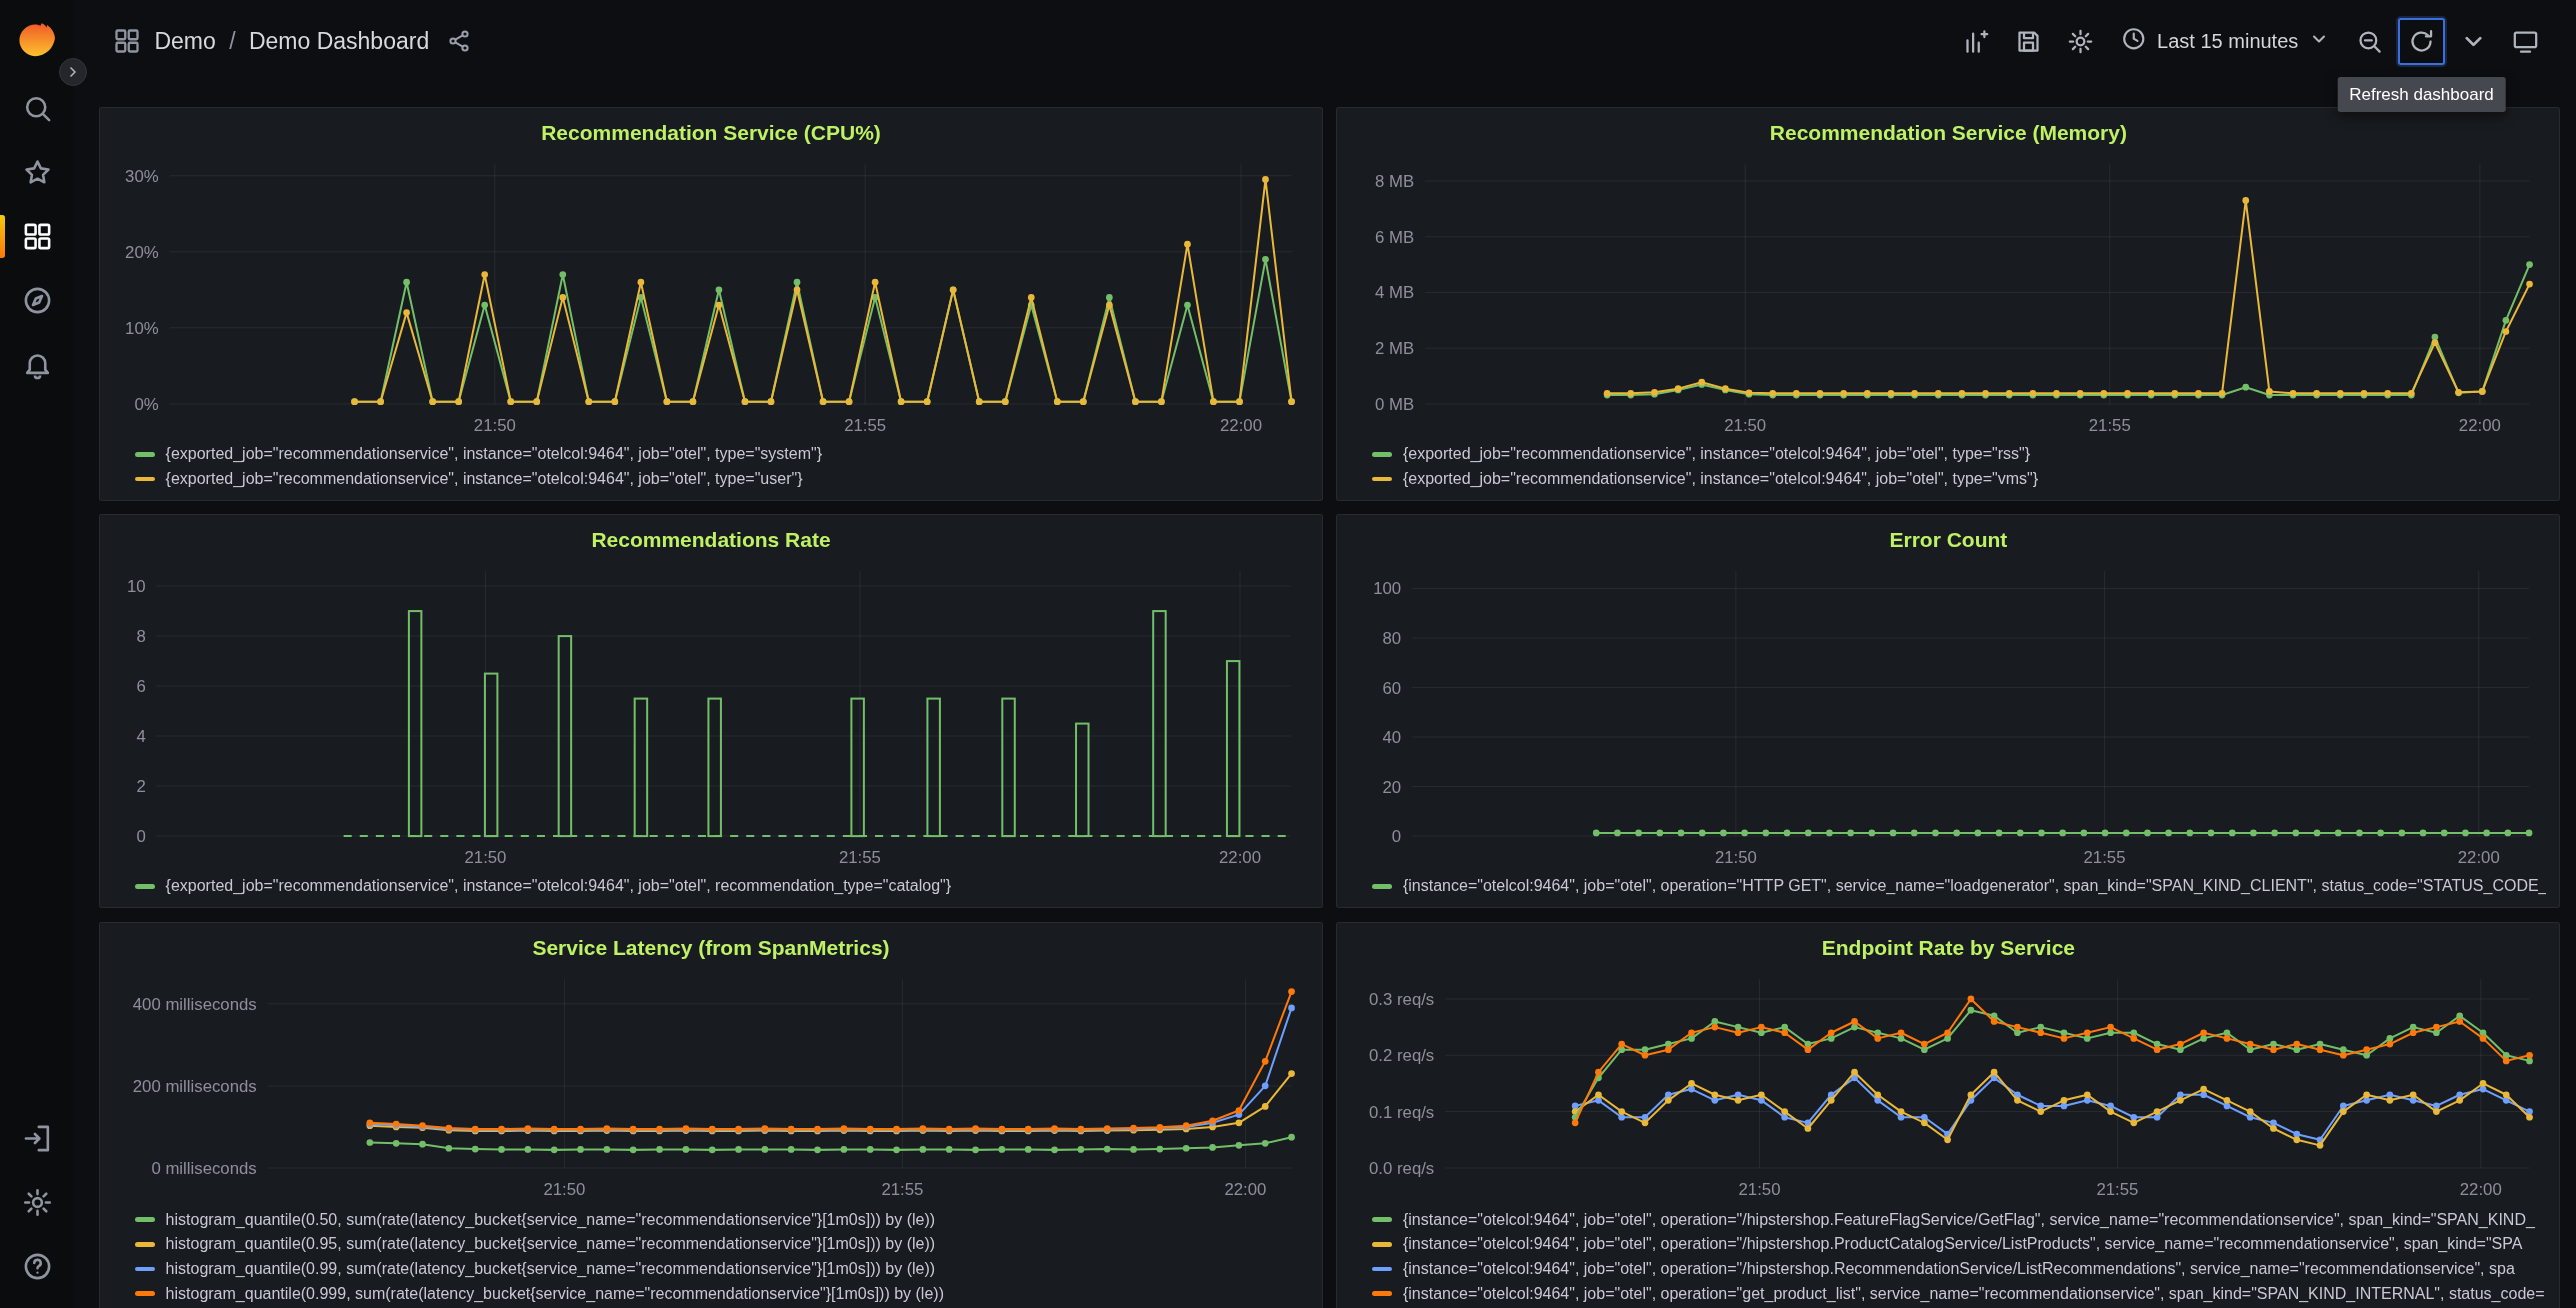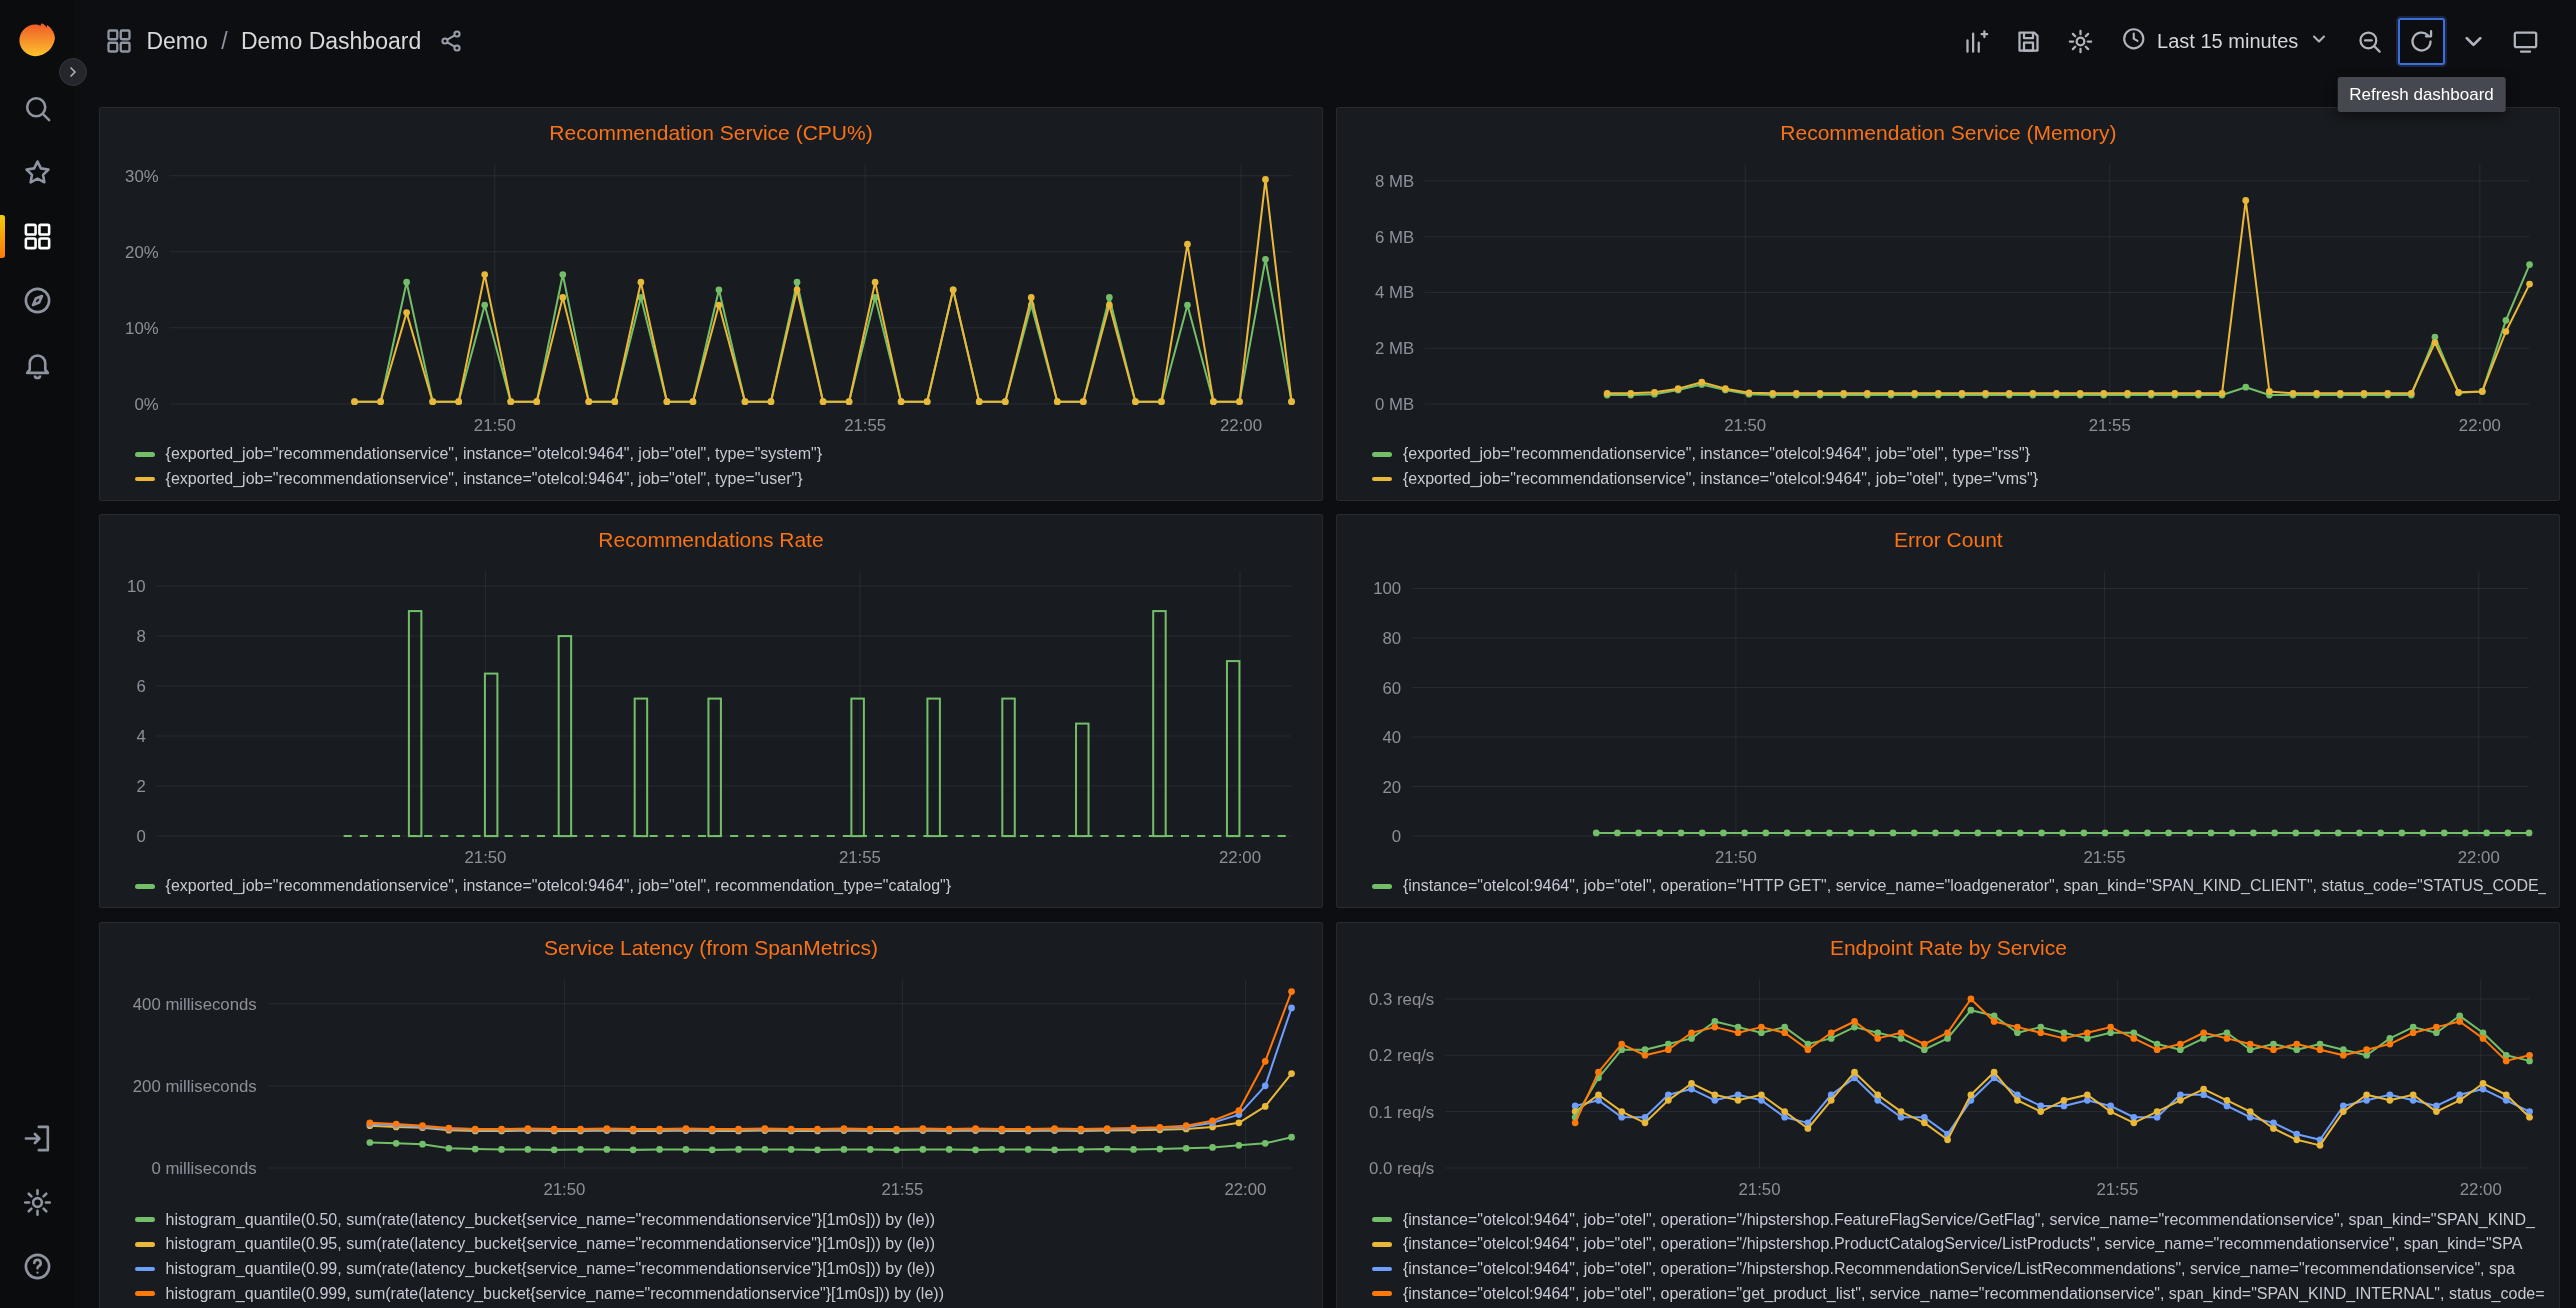--- a/index.html
+++ b/index.html
@@ -16,21 +16,21 @@
   .sb-btn.active{color:#ffffff}
   .sb-btn.active::before{content:"";position:absolute;left:0;top:10.7px;bottom:10.7px;width:4.7px;
     border-radius:0 2.7px 2.7px 0;background:linear-gradient(180deg,#f2cc0c,#ff780a)}
   .sb-spacer{flex:1}
   .sb-bottom{margin-bottom:9.4px;display:flex;flex-direction:column;align-items:center}
   .sb-expander{position:fixed;left:59px;top:58px;width:28px;height:28px;border-radius:50%;
     background:#24262b;border:0.7px solid #33363c;color:#aeb4bc;display:flex;align-items:center;
     justify-content:center;z-index:20;cursor:pointer}
   .sb-expander svg{width:16px;height:16px}
   
-  .header{position:fixed;left:78px;top:0;right:0;height:82px;display:flex;align-items:center;
+  .header{position:fixed;left:86px;top:0;right:0;height:82px;display:flex;align-items:center;
     padding:7px 27px;background:#0d0e12;z-index:5}
   .crumbs{display:flex;align-items:center;gap:13.4px;font-size:23px;color:#d8d9da}
   .crumb-icon{color:#8e94a0;width:28px;height:28px}
   .crumb-icon svg{width:28px;height:28px}
   .crumb-sep{color:#8e94a0}
   .share-icon{color:#9aa0ab;width:24px;height:24px;margin-left:4px;cursor:pointer}
   .share-icon svg{width:24px;height:24px}
   .hdr-right{margin-left:auto;display:flex;align-items:center;gap:5px}
   .icon-btn{min-width:47px;height:47px;display:flex;align-items:center;justify-content:center;
     color:#b0b5bd;border-radius:2.7px;cursor:pointer}
@@ -43,21 +43,21 @@
   .refresh-btn{border:2px solid #3c6fd8;border-radius:2.7px;box-shadow:0 0 0 2px rgba(60,111,216,.25)}
   .tooltip{position:absolute;top:59px;left:50%;transform:translateX(-50%);background:#45484f;
     color:#ffffff;font-size:17px;line-height:1;padding:9.4px 12px;border-radius:2.7px;
     white-space:nowrap;box-shadow:0 4px 12px rgba(0,0,0,.5);z-index:30}
   
   .dash{position:absolute;left:99px;top:107px;display:grid;
     grid-template-columns:1224px 1224px;grid-auto-rows:394px;gap:13.4px}
   .panel{background:#181b1f;border:1px solid rgba(204,204,220,.09);border-radius:2.7px;
     display:flex;flex-direction:column;padding:8px 13.4px 10.7px;overflow:hidden}
   .panel-title{flex:none;height:36px;line-height:34px;text-align:center;font-size:21px;
-    font-weight:400;color:#f97316;cursor:pointer;white-space:nowrap;overflow:hidden}
+    font-weight:700;color:#bef264;cursor:pointer;white-space:nowrap;overflow:hidden}
   .chart{flex:1 1 auto;min-height:0;position:relative}
   .legend{flex:none;padding:5.4px 0 1.3px 21.5px;display:flex;flex-direction:column;gap:6.7px}
   .lg-row{display:flex;align-items:center;gap:10.7px;font-size:16px;color:#c8c9d4;
     white-space:nowrap;overflow:hidden;cursor:pointer}
   .lg-mark{flex:none;width:20px;height:4.7px;border-radius:2.7px}
 </style>
 </head>
 <body>
 
 <nav class="sidebar">

